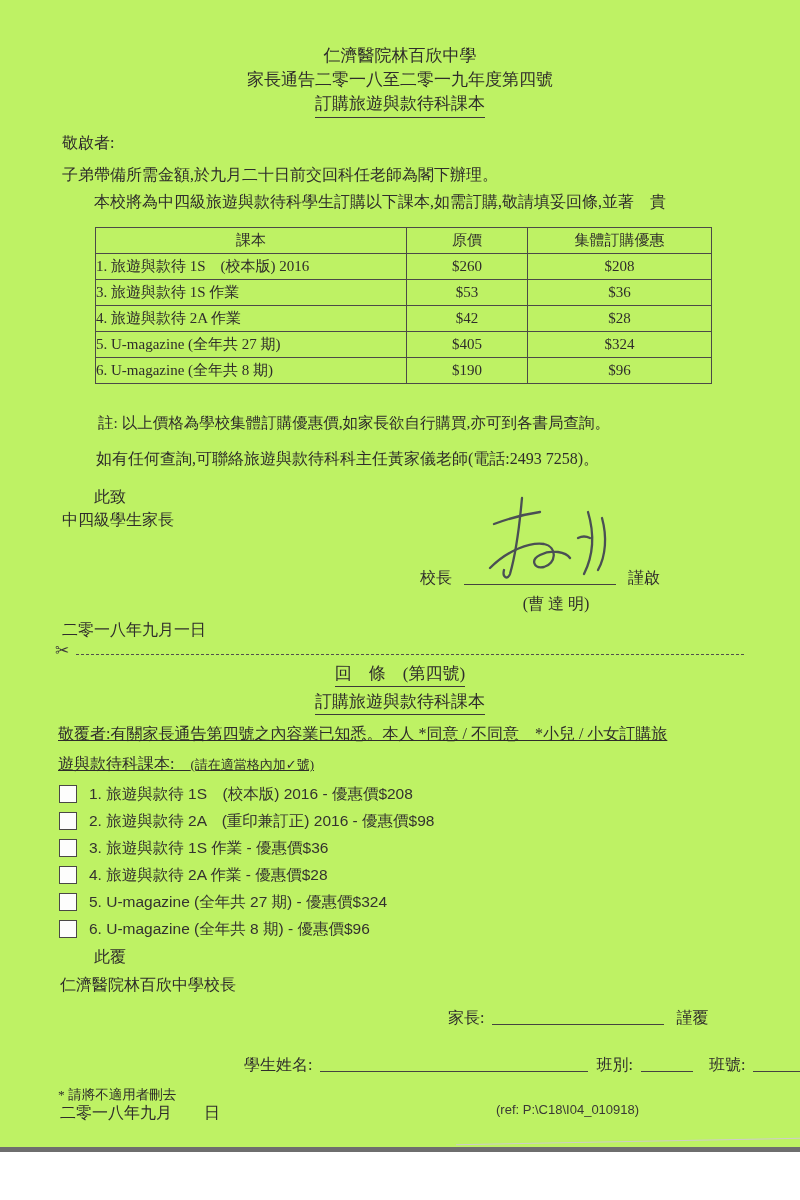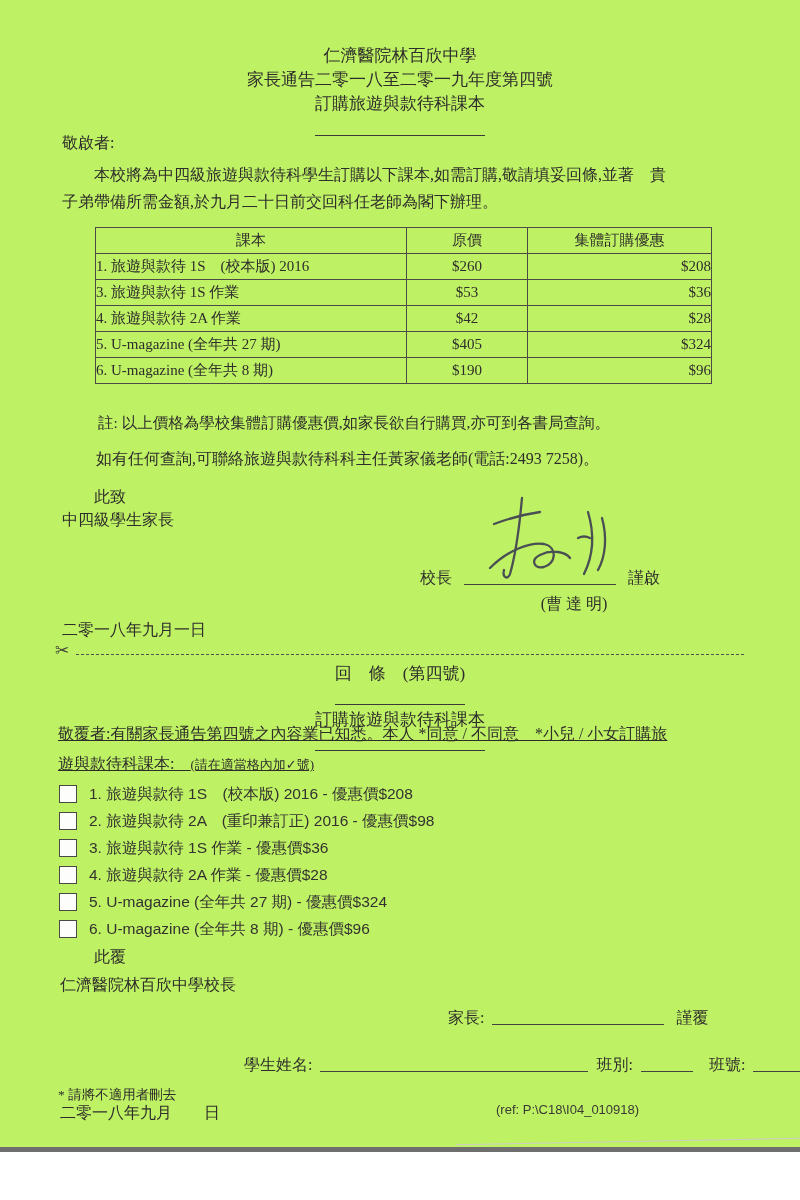--- a/index.html
+++ b/index.html
@@ -5,28 +5,28 @@
   html,body{margin:0;padding:0;background:#ffffff;}
   .page{
     position:relative;width:800px;height:1152px;overflow:hidden;
     background:#bef264;color:#2f2d2b;
     font-family:"Liberation Serif","DejaVu Serif",serif;
     font-size:16px;
   }
   .abs{position:absolute;}
   .center{text-align:center;width:100%;}
   .hdr{font-size:17px;line-height:24px;}
-  .u{display:inline-block;border-bottom:1.5px solid #3c3a38;padding-bottom:19px;}
+  .u{display:inline-block;border-bottom:1.5px solid #3c3a38;padding-bottom:1px;}
   .blank{display:inline-block;border-bottom:1.2px solid #45433f;height:15px;vertical-align:-2px;}
   table.price{border-collapse:collapse;width:617px;font-size:15px;}
   table.price th,table.price td{border:1.2px solid #4c4a47;height:25px;padding:0;}
   table.price th{font-weight:normal;text-align:center;}
   td.c-name{text-align:left;padding-left:9px;width:312px;}
   td.c-price{text-align:center;width:121px;}
-  td.c-disc{text-align:right;width:184px;}
+  td.c-disc{text-align:center;width:184px;}
   .sans{font-family:"Liberation Sans","DejaVu Sans",sans-serif;}
   .cb-row{display:flex;align-items:flex-start;height:27px;}
   .cb{width:16px;height:16px;border:1.6px solid #4a4846;background:#fdfdfc;margin:1px 12px 0 1px;flex:none;}
   .cb-label{font-family:"Liberation Sans","DejaVu Sans",sans-serif;font-size:15.5px;color:#34322f;}
   .cutline{border-top:1.6px dashed #514f4c;}
   .scissors{font-size:17px;color:#3d3b39;}
   .small{font-size:13px;}
   .scan-bar{position:absolute;left:0;bottom:0;width:800px;height:5px;background:#6e6e6e;}
   .scan-line{position:absolute;bottom:10px;right:-6px;width:350px;border-top:1px solid #cfcdca;transform:rotate(-1.1deg);}
 </style>
@@ -36,22 +36,22 @@
 <div class="page">
 
   <div class="abs center hdr" style="top:44px;">
     <div>仁濟醫院林百欣中學</div>
     <div>家長通告二零一八至二零一九年度第四號</div>
     <div><span class="u">訂購旅遊與款待科課本</span></div>
   </div>
 
   <div class="abs" style="top:133px;left:62px;">敬啟者:</div>
   <div class="abs" style="top:161px;left:62px;width:690px;line-height:27px;">
+    <div>子弟帶備所需金額,於九月二十日前交回科任老師為閣下辦理。</div>
     <div style="text-indent:2em;">本校將為中四級旅遊與款待科學生訂購以下課本,如需訂購,敬請填妥回條,並著　貴</div>
-    <div>子弟帶備所需金額,於九月二十日前交回科任老師為閣下辦理。</div>
   </div>
 
   <div class="abs" style="top:227px;left:95px;">
     <table class="price">
       <tbody>
           <tr>
         <th class="c-name" style="text-align:center;">課本</th>
         <th class="c-price">原價</th>
         <th class="c-disc">集體訂購優惠</th>
       </tr>
@@ -99,21 +99,21 @@
       <path d="M128,18 C134,38 134,60 124,80"></path>
       <path d="M142,24 C147,42 146,62 138,76"></path>
       <path d="M118,44 C122,42 126,42 130,44"></path>
     </g>
   </svg>
   <div class="abs" style="top:568px;left:420px;">
     <span>校長</span>
     <span class="blank" style="width:152px;margin:0 8px;"></span>
     <span>謹啟</span>
   </div>
-  <div class="abs" style="top:594px;left:490px;width:168px;text-align:center;">(曹 達 明)</div>
+  <div class="abs" style="top:594px;left:472px;width:168px;text-align:center;">(曹 達 明)</div>
 
   <div class="abs" style="top:620px;left:62px;">二零一八年九月一日</div>
 
   <span class="abs scissors" style="top:640px;left:55px;">✂</span>
   <div class="abs cutline" style="top:654px;left:76px;width:668px;"></div>
 
   <div class="abs center" style="top:662px;font-size:17px;">
     <div><span class="u">回　條　(第四號)</span></div>
     <div style="margin-top:3px;"><span class="u">訂購旅遊與款待科課本</span></div>
   </div>

